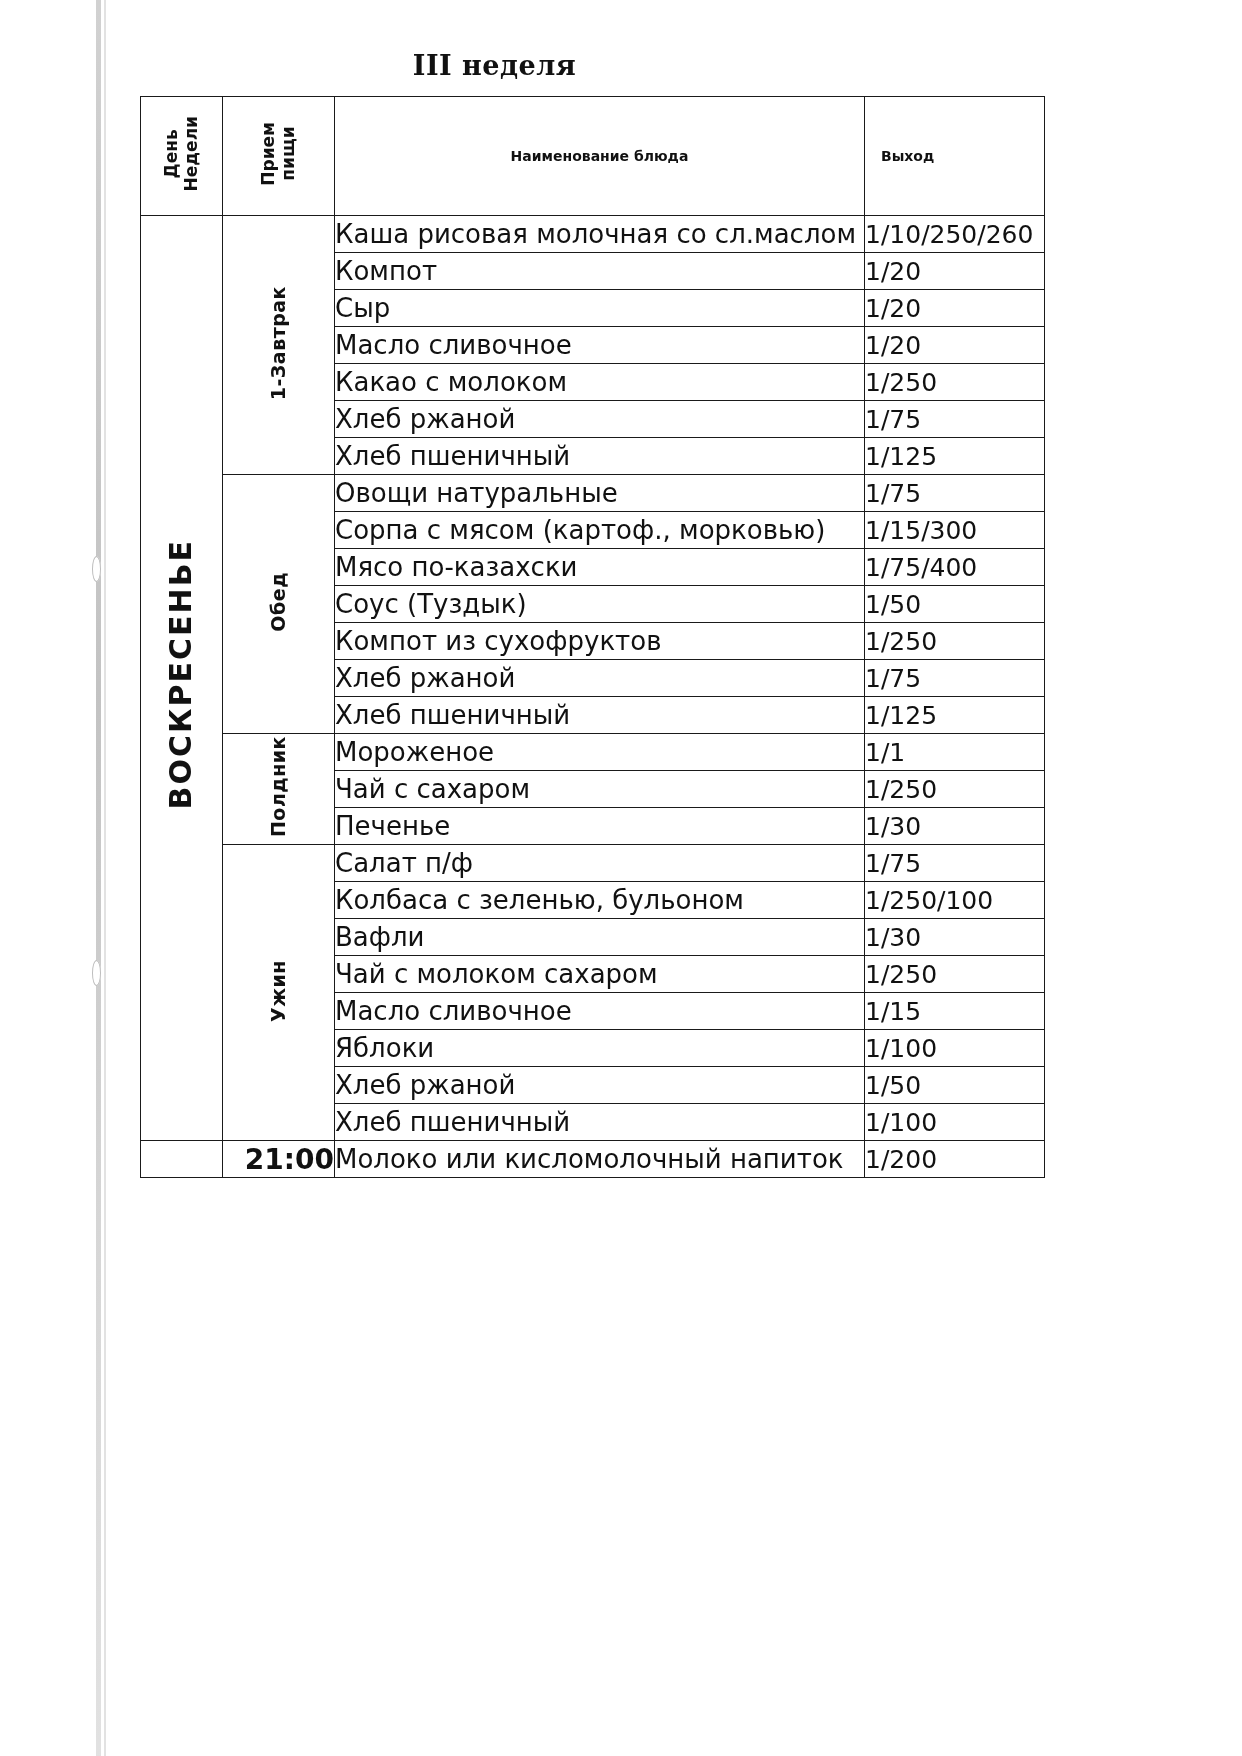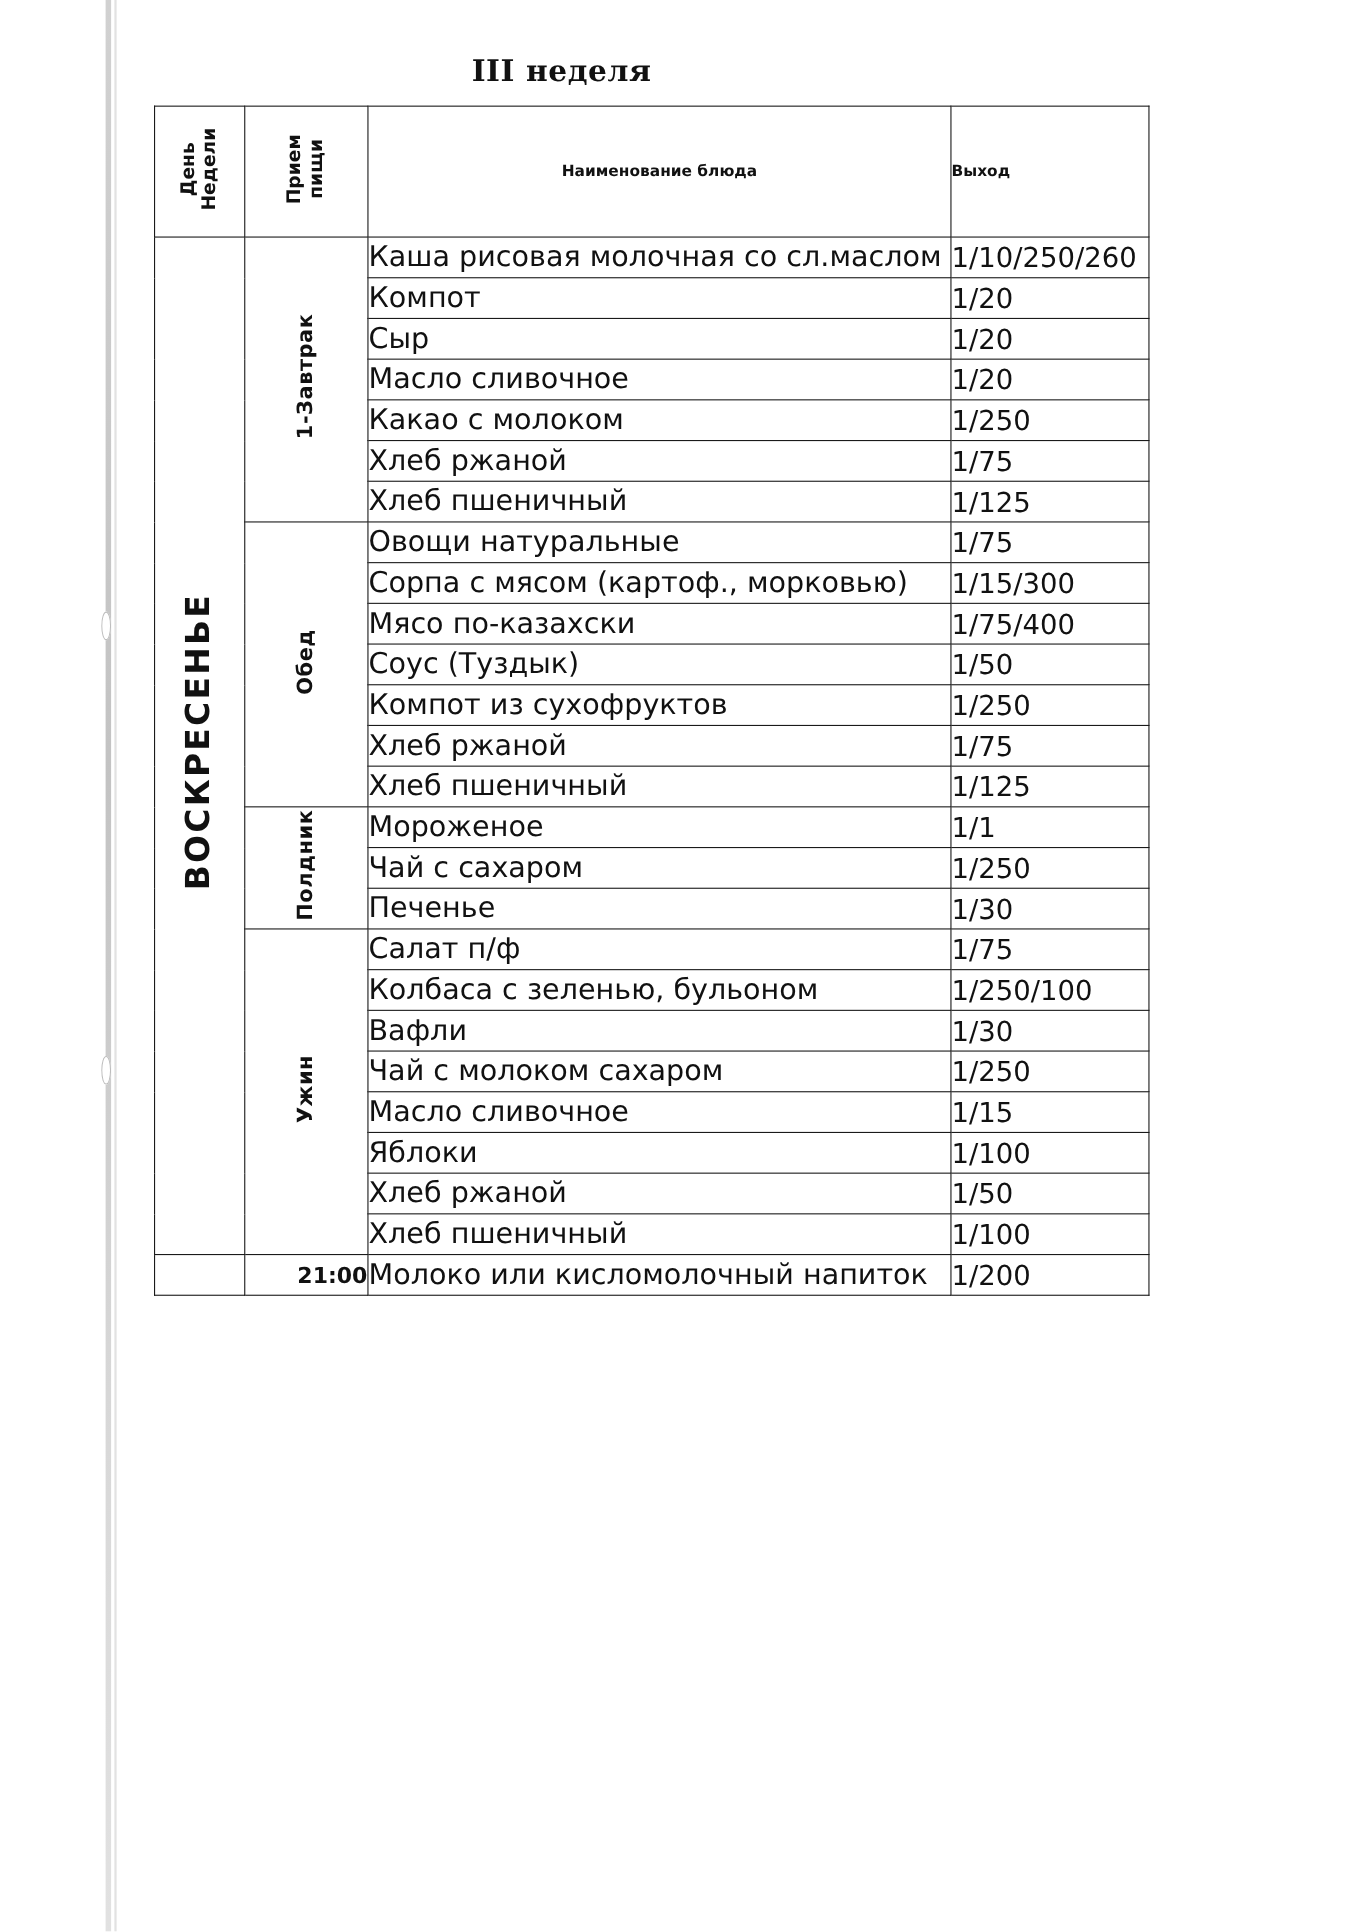--- a/index.html
+++ b/index.html
@@ -42,21 +42,21 @@
     border-radius: 50%;
     background: #ffffff;
     box-shadow: 0 0 0 1px #bdbdbd inset;
   }
   .hole.h1 { top: 556px; }
   .hole.h2 { top: 960px; }
 
   .page-title {
     position: absolute;
     top: 50px;
-    left: 16px;
+    left: 0;
     width: 989px;
     text-align: center;
     font-family: "DejaVu Serif", serif;
     font-weight: bold;
     font-size: 27px;
     letter-spacing: .5px;
   }
 
   
   .menu-table {
@@ -125,21 +125,21 @@
   }
   .out-cell {
     font-size: 25px;
     padding: 6px 4px 6px 12px;
     height: 36px;
   }
 
   .time-cell {
     text-align: right;
     padding-right: 12px;
-    font-size: 20px;
+    font-size: 28px;
     font-weight: bold;
   }
   .empty-day-cell { border-top: 1.6px solid #1a1a1a; }
 </style>
 </head>
 <body>
 
 <div class="scan-spine"></div>
 <div class="scan-spine2"></div>
 <div class="hole h1"></div>
@@ -154,21 +154,21 @@
     <col class="c-dish">
     <col class="c-out">
   </colgroup>
   <tbody id="table-body">
       <tr>
         <td class="hdr rot"><span class="rot-inner">День
 Недели</span></td>
         <td class="hdr rot"><span class="rot-inner">Прием
 пищи</span></td>
         <td class="hdr">Наименование блюда</td>
-        <td class="hdr" style="text-align: left; padding-left: 0;">Выход</td>
+        <td class="hdr" style="text-align: left; padding-left: 16px;">Выход</td>
       </tr>
       <tr>
         <td class="day-cell" rowspan="25"><span class="rot-inner">ВОСКРЕСЕНЬЕ</span></td>
         <td class="meal-cell" rowspan="7"><span class="rot-inner">1-Завтрак</span></td>
         <td class="dish-cell">Каша рисовая молочная со сл.маслом</td>
         <td class="out-cell">1/10/250/260</td>
       </tr>
       <tr>
         <td class="dish-cell">Компот</td>
         <td class="out-cell">1/20</td>

